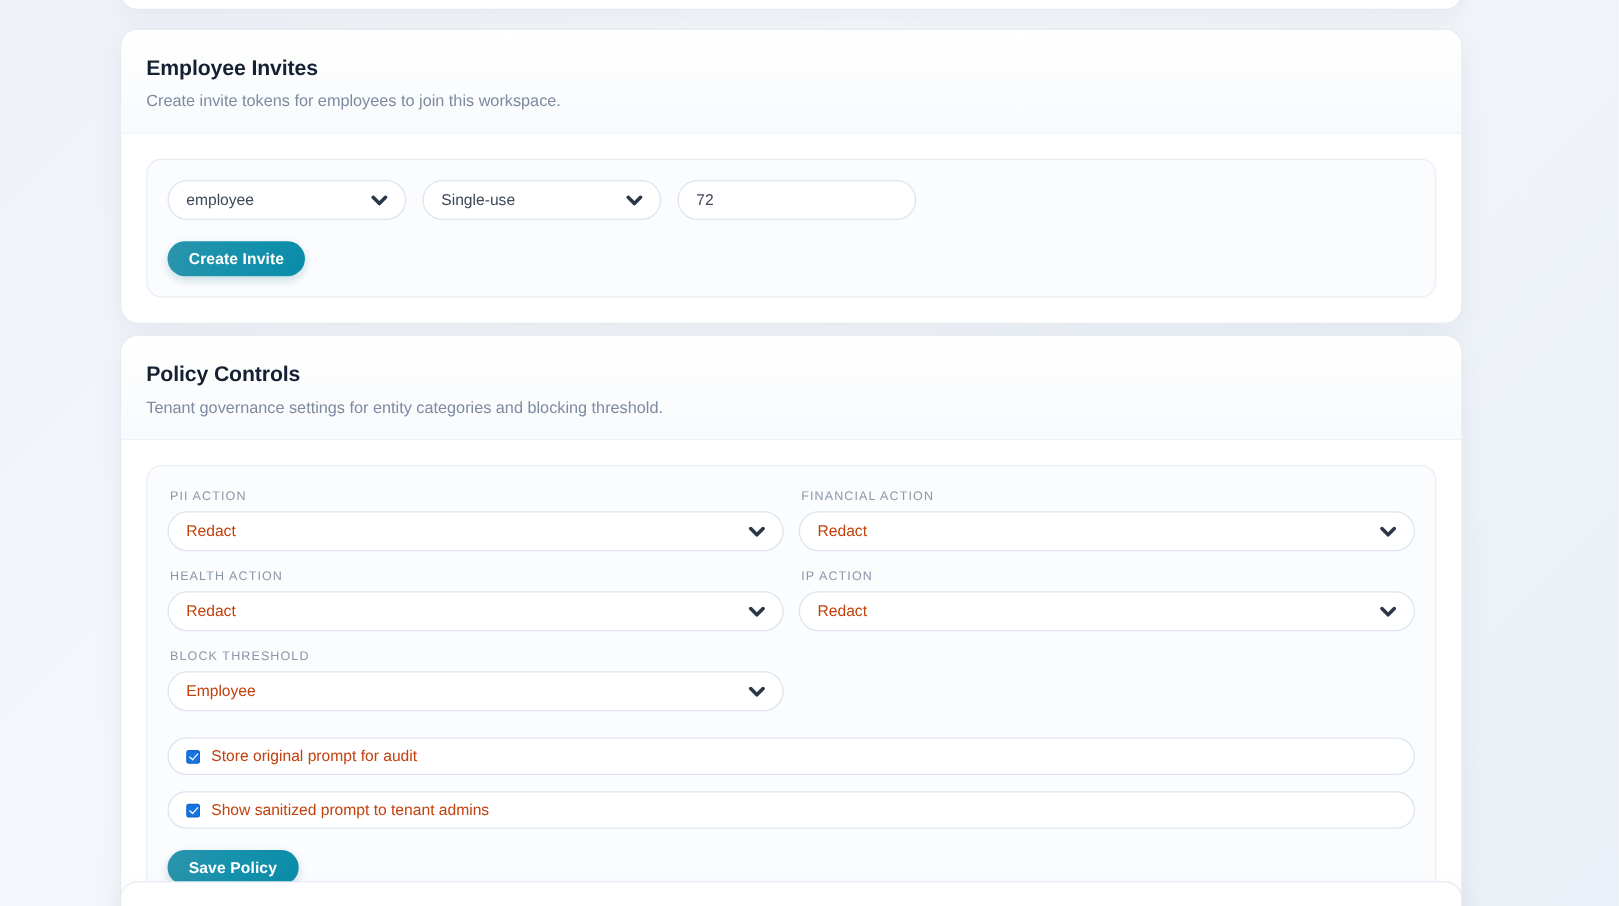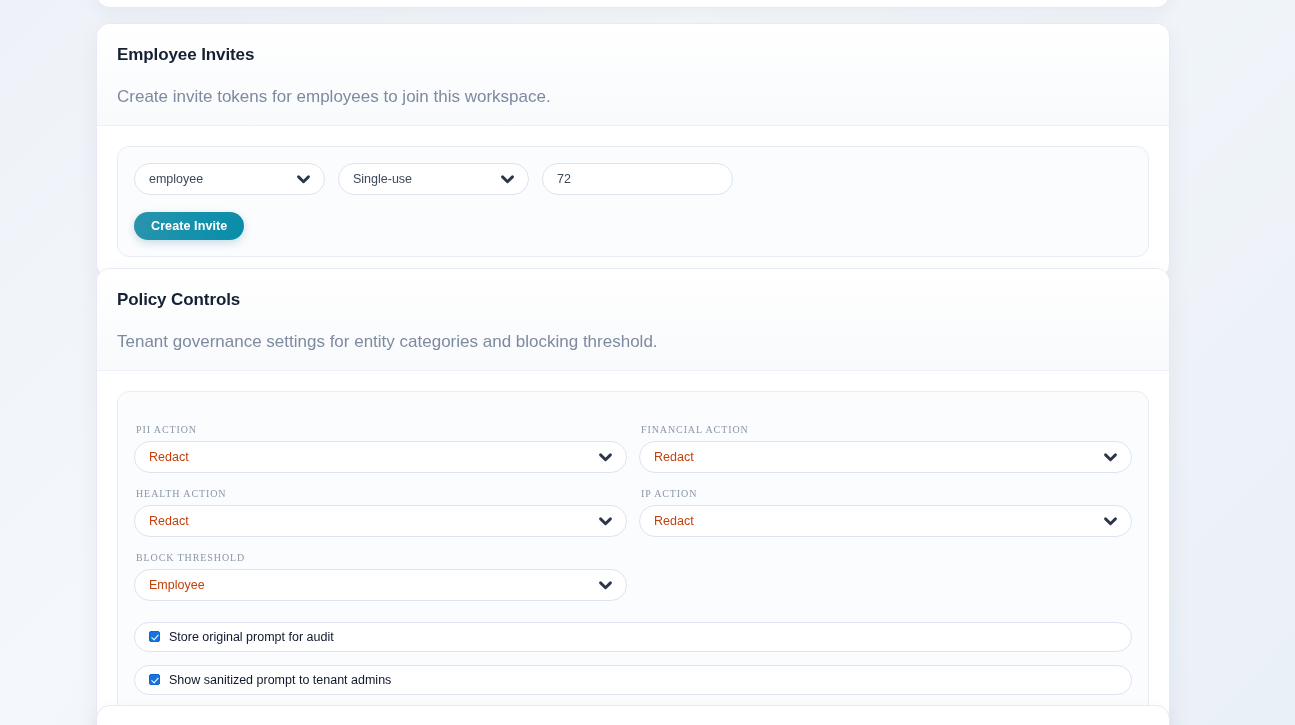--- a/index.html
+++ b/index.html
@@ -55,22 +55,22 @@
 
   .card-title {
     font-size: 17px;
     font-weight: bold;
     letter-spacing: -0.1px;
     color: #162033;
     line-height: 1.3;
   }
 
   .card-sub {
-    margin-top: 19px;
-    font-size: 17px;
+    margin-top: 6px;
+    font-size: 13px;
     color: #7e8aa0;
     line-height: 1.4;
   }
 
   .card-body {
     padding: 20px;
   }
 
   
   .panel {
@@ -146,22 +146,21 @@
     grid-template-columns: 1fr 1fr;
     column-gap: 12px;
     row-gap: 0;
   }
 
   .pf-label {
     font-size: 10px;
     letter-spacing: 0.9px;
     color: #8b96a9;
     text-transform: uppercase;
-    margin: 16px 0 6px 2px;
-    font-family: Liberation Serif, serif;
+    margin: 3px 0 6px 2px;
   }
   .pf-label.row2, .pf-label.row3 { margin-top: 15px; }
 
   .sel {
     position: relative;
     height: 32px;
     background: #ffffff;
     border: 1px solid #dde4ef;
     border-radius: 16px;
     display: flex;
@@ -203,21 +202,21 @@
     top: 0.5px;
     width: 3px;
     height: 6px;
     border: solid #ffffff;
     border-width: 0 1.6px 1.6px 0;
     transform: rotate(42deg);
   }
 
   .check-label {
     font-size: 12.5px;
-    color: #0f172a;
+    color: #c2410c;
   }
 
   
   .card-bottom {
     position: absolute;
     left: 96px;
     right: 125px;
     top: 705px;
     height: 60px;
     background: #ffffff;

